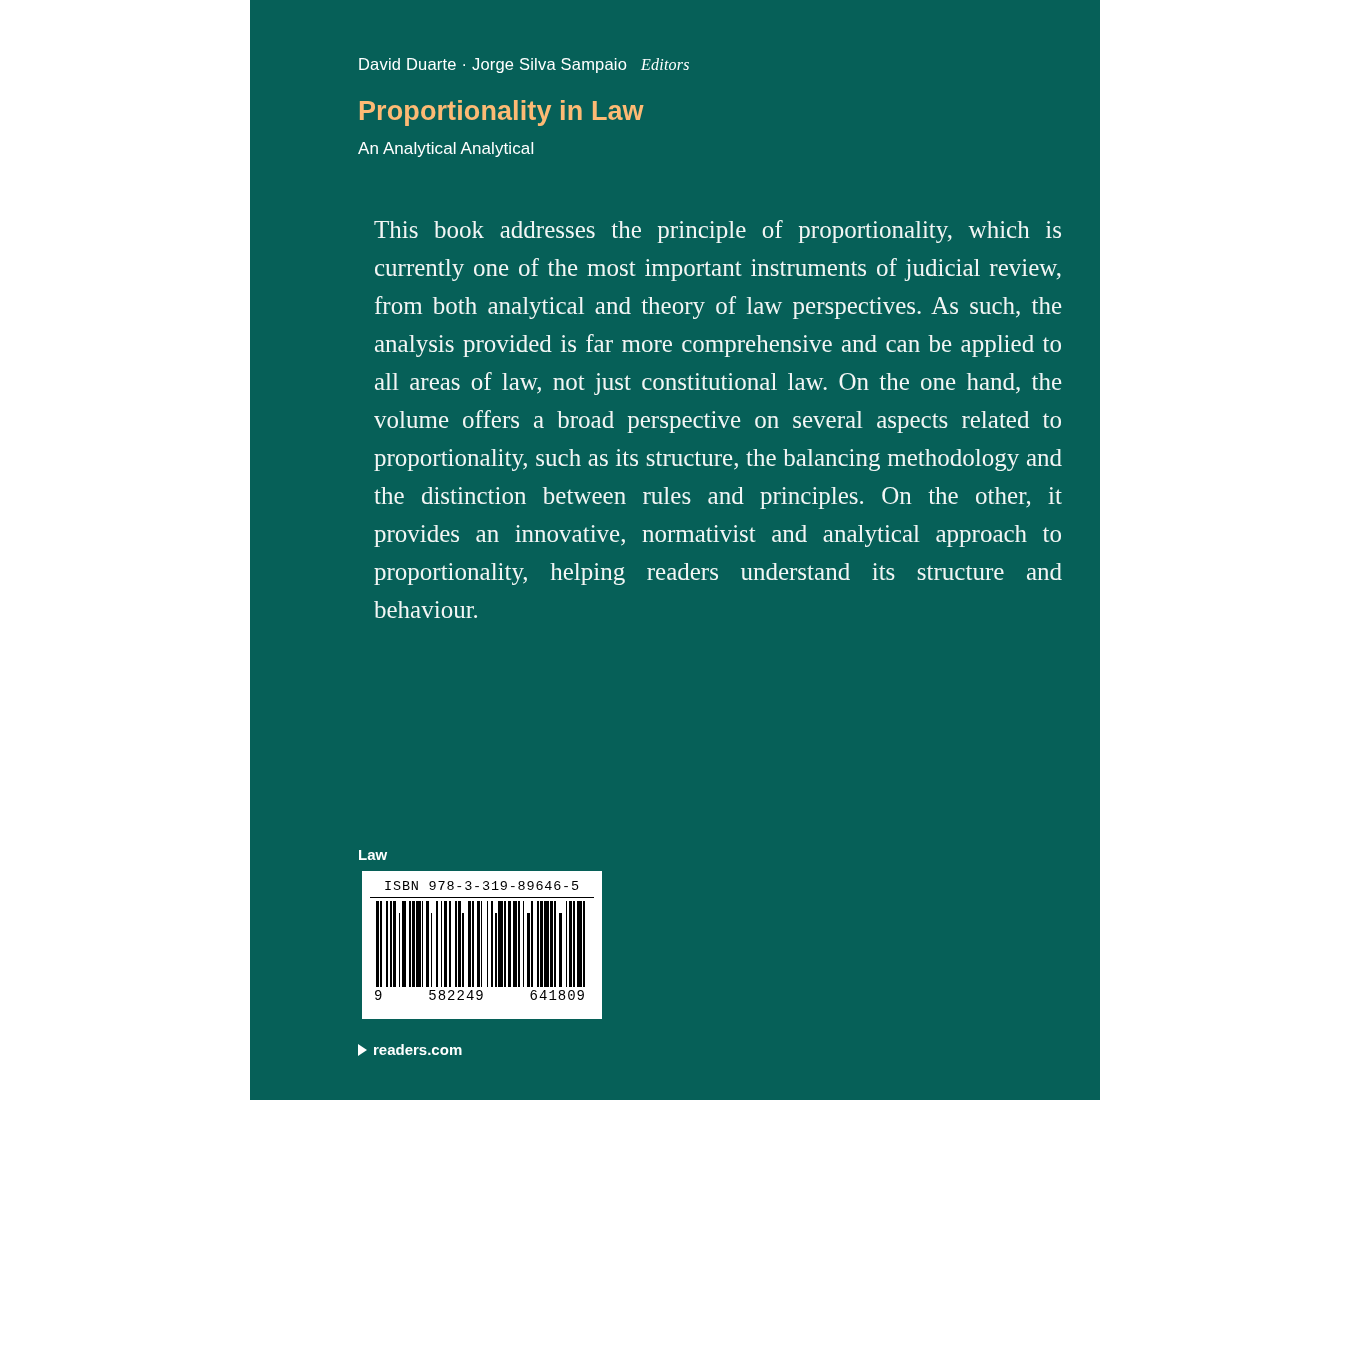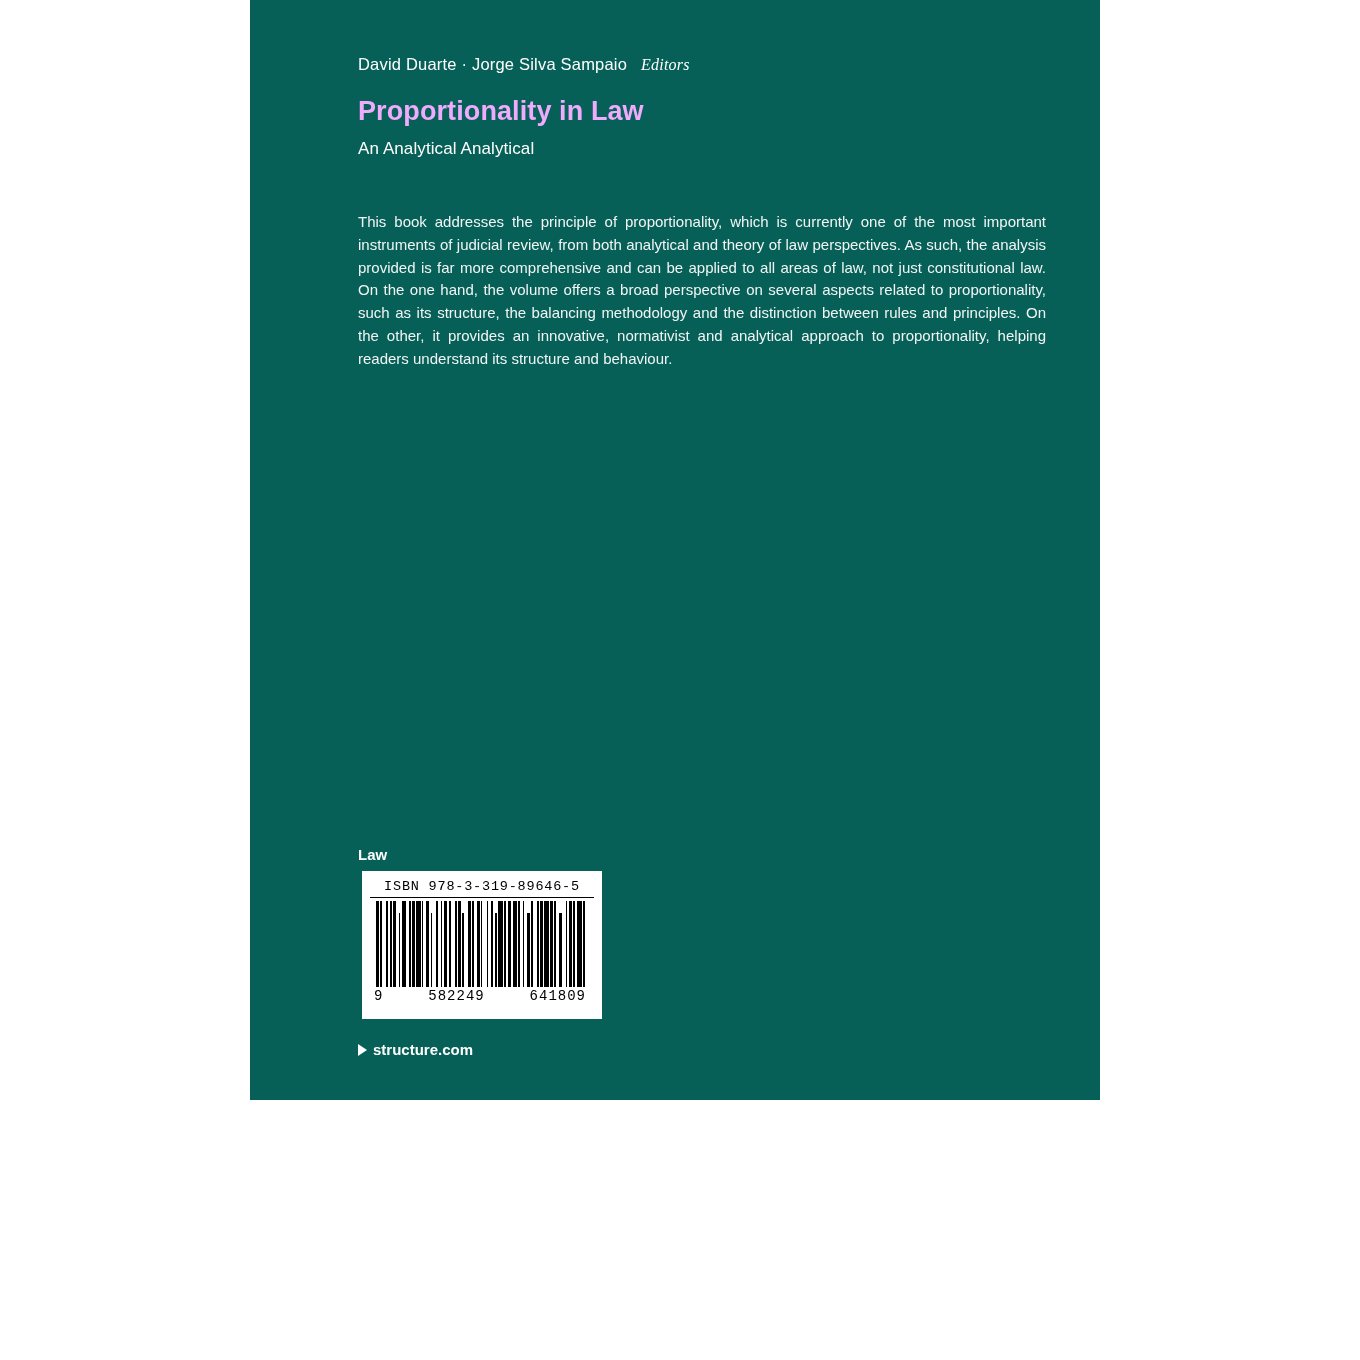--- a/index.html
+++ b/index.html
@@ -41,40 +41,40 @@
     margin: 0 0 22px 0;
     white-space: nowrap;
   }
   .editors-line .editors-label {
     font-style: italic;
     font-family: "Liberation Serif", serif;
     font-size: 16px;
     margin-left: 14px;
   }
   .book-title {
-    color: #f0abfc;
+    color: #fdba74;
     font-size: 27px;
     font-weight: bold;
     margin: 0 0 12px 0;
     letter-spacing: 0.1px;
   }
   .book-subtitle {
     color: #ffffff;
     font-size: 17px;
     font-weight: normal;
     margin: 0 0 52px 0;
     letter-spacing: 0.1px;
   }
   .blurb {
     color: #f2f5f4;
-    font-family: Liberation Sans, sans-serif;
-    font-size: 15px;
+    font-family: Liberation Serif, serif;
+    font-size: 25px;
     line-height: 1.52;
     text-align: justify;
-    margin: 0;
+    margin: 16px;
     width: 688px;
   }
   .footer {
     position: absolute;
     left: 108px;
     bottom: 42px;
     width: 300px;
   }
   .subject {
     color: #ffffff;
@@ -264,18 +264,18 @@
           <div class="digits">
             <span>9</span>
             <span>582249</span>
             <span>641809</span>
           </div>
         </div>
       </div>
 
       <div class="springer">
         <span class="tri"></span>
-        <span>structure.com</span>
+        <span>readers.com</span>
       </div>
     </div>
 
   </div>
 </div>
 
 </body></html>

